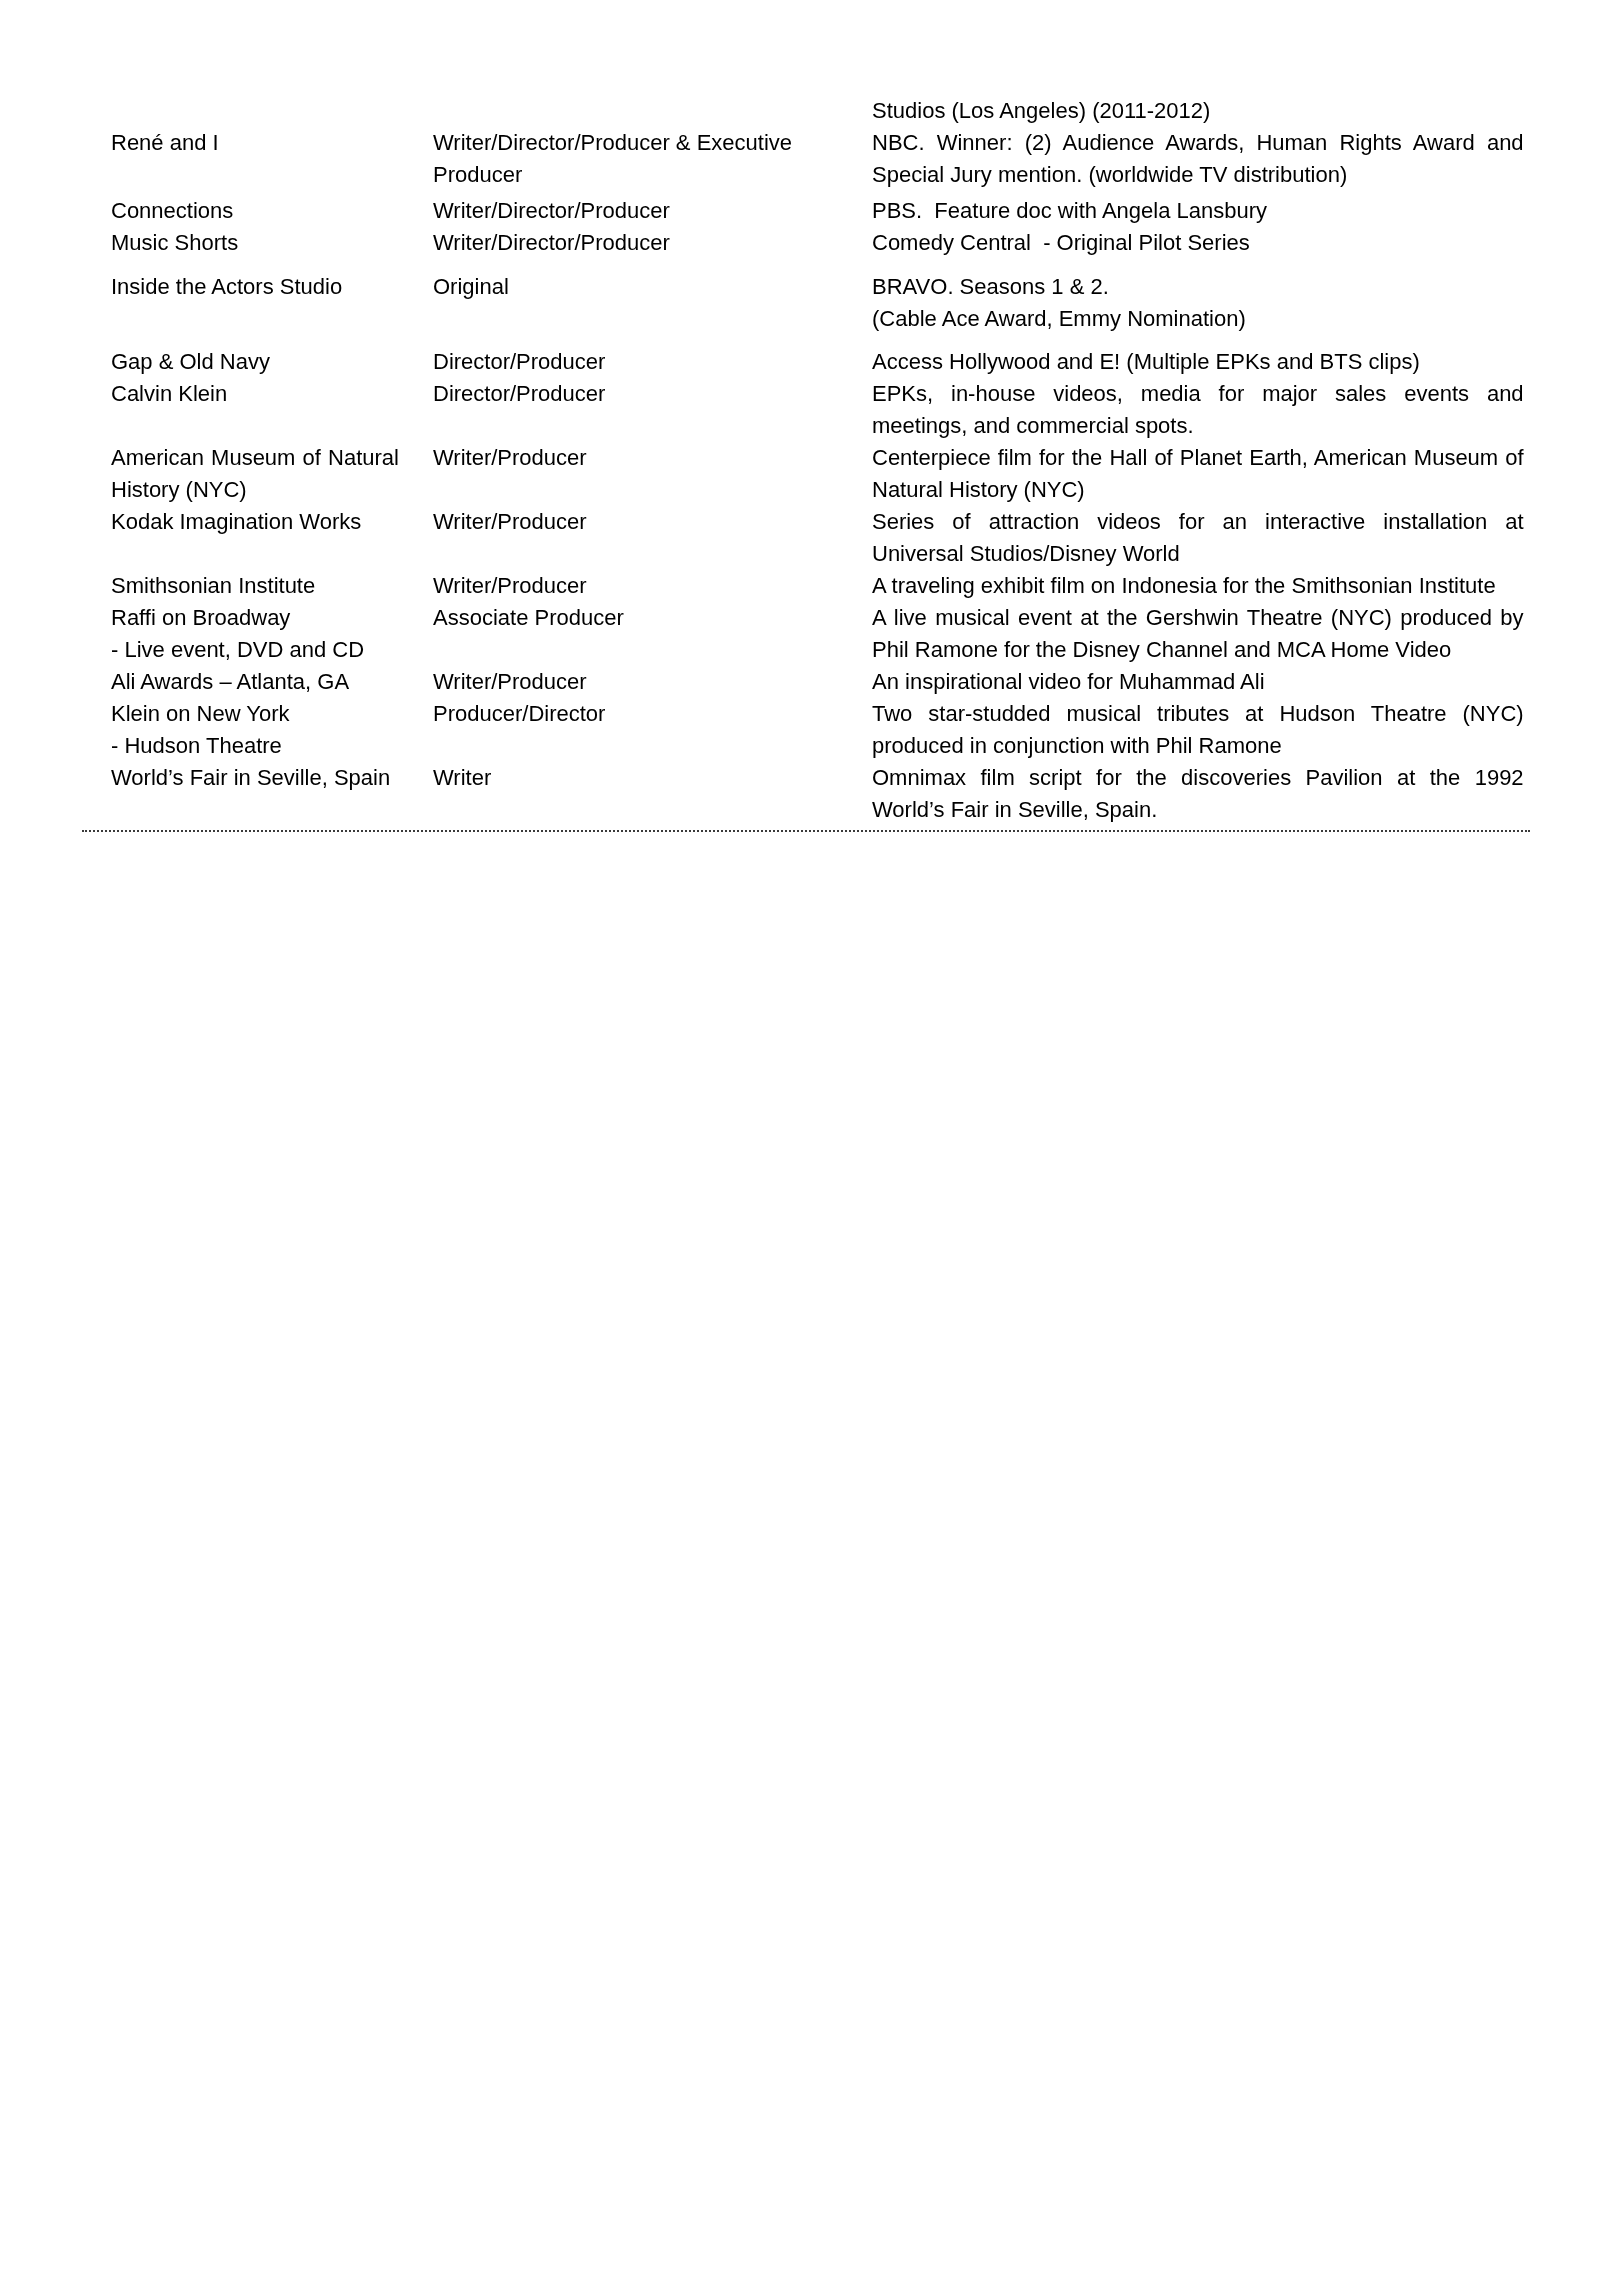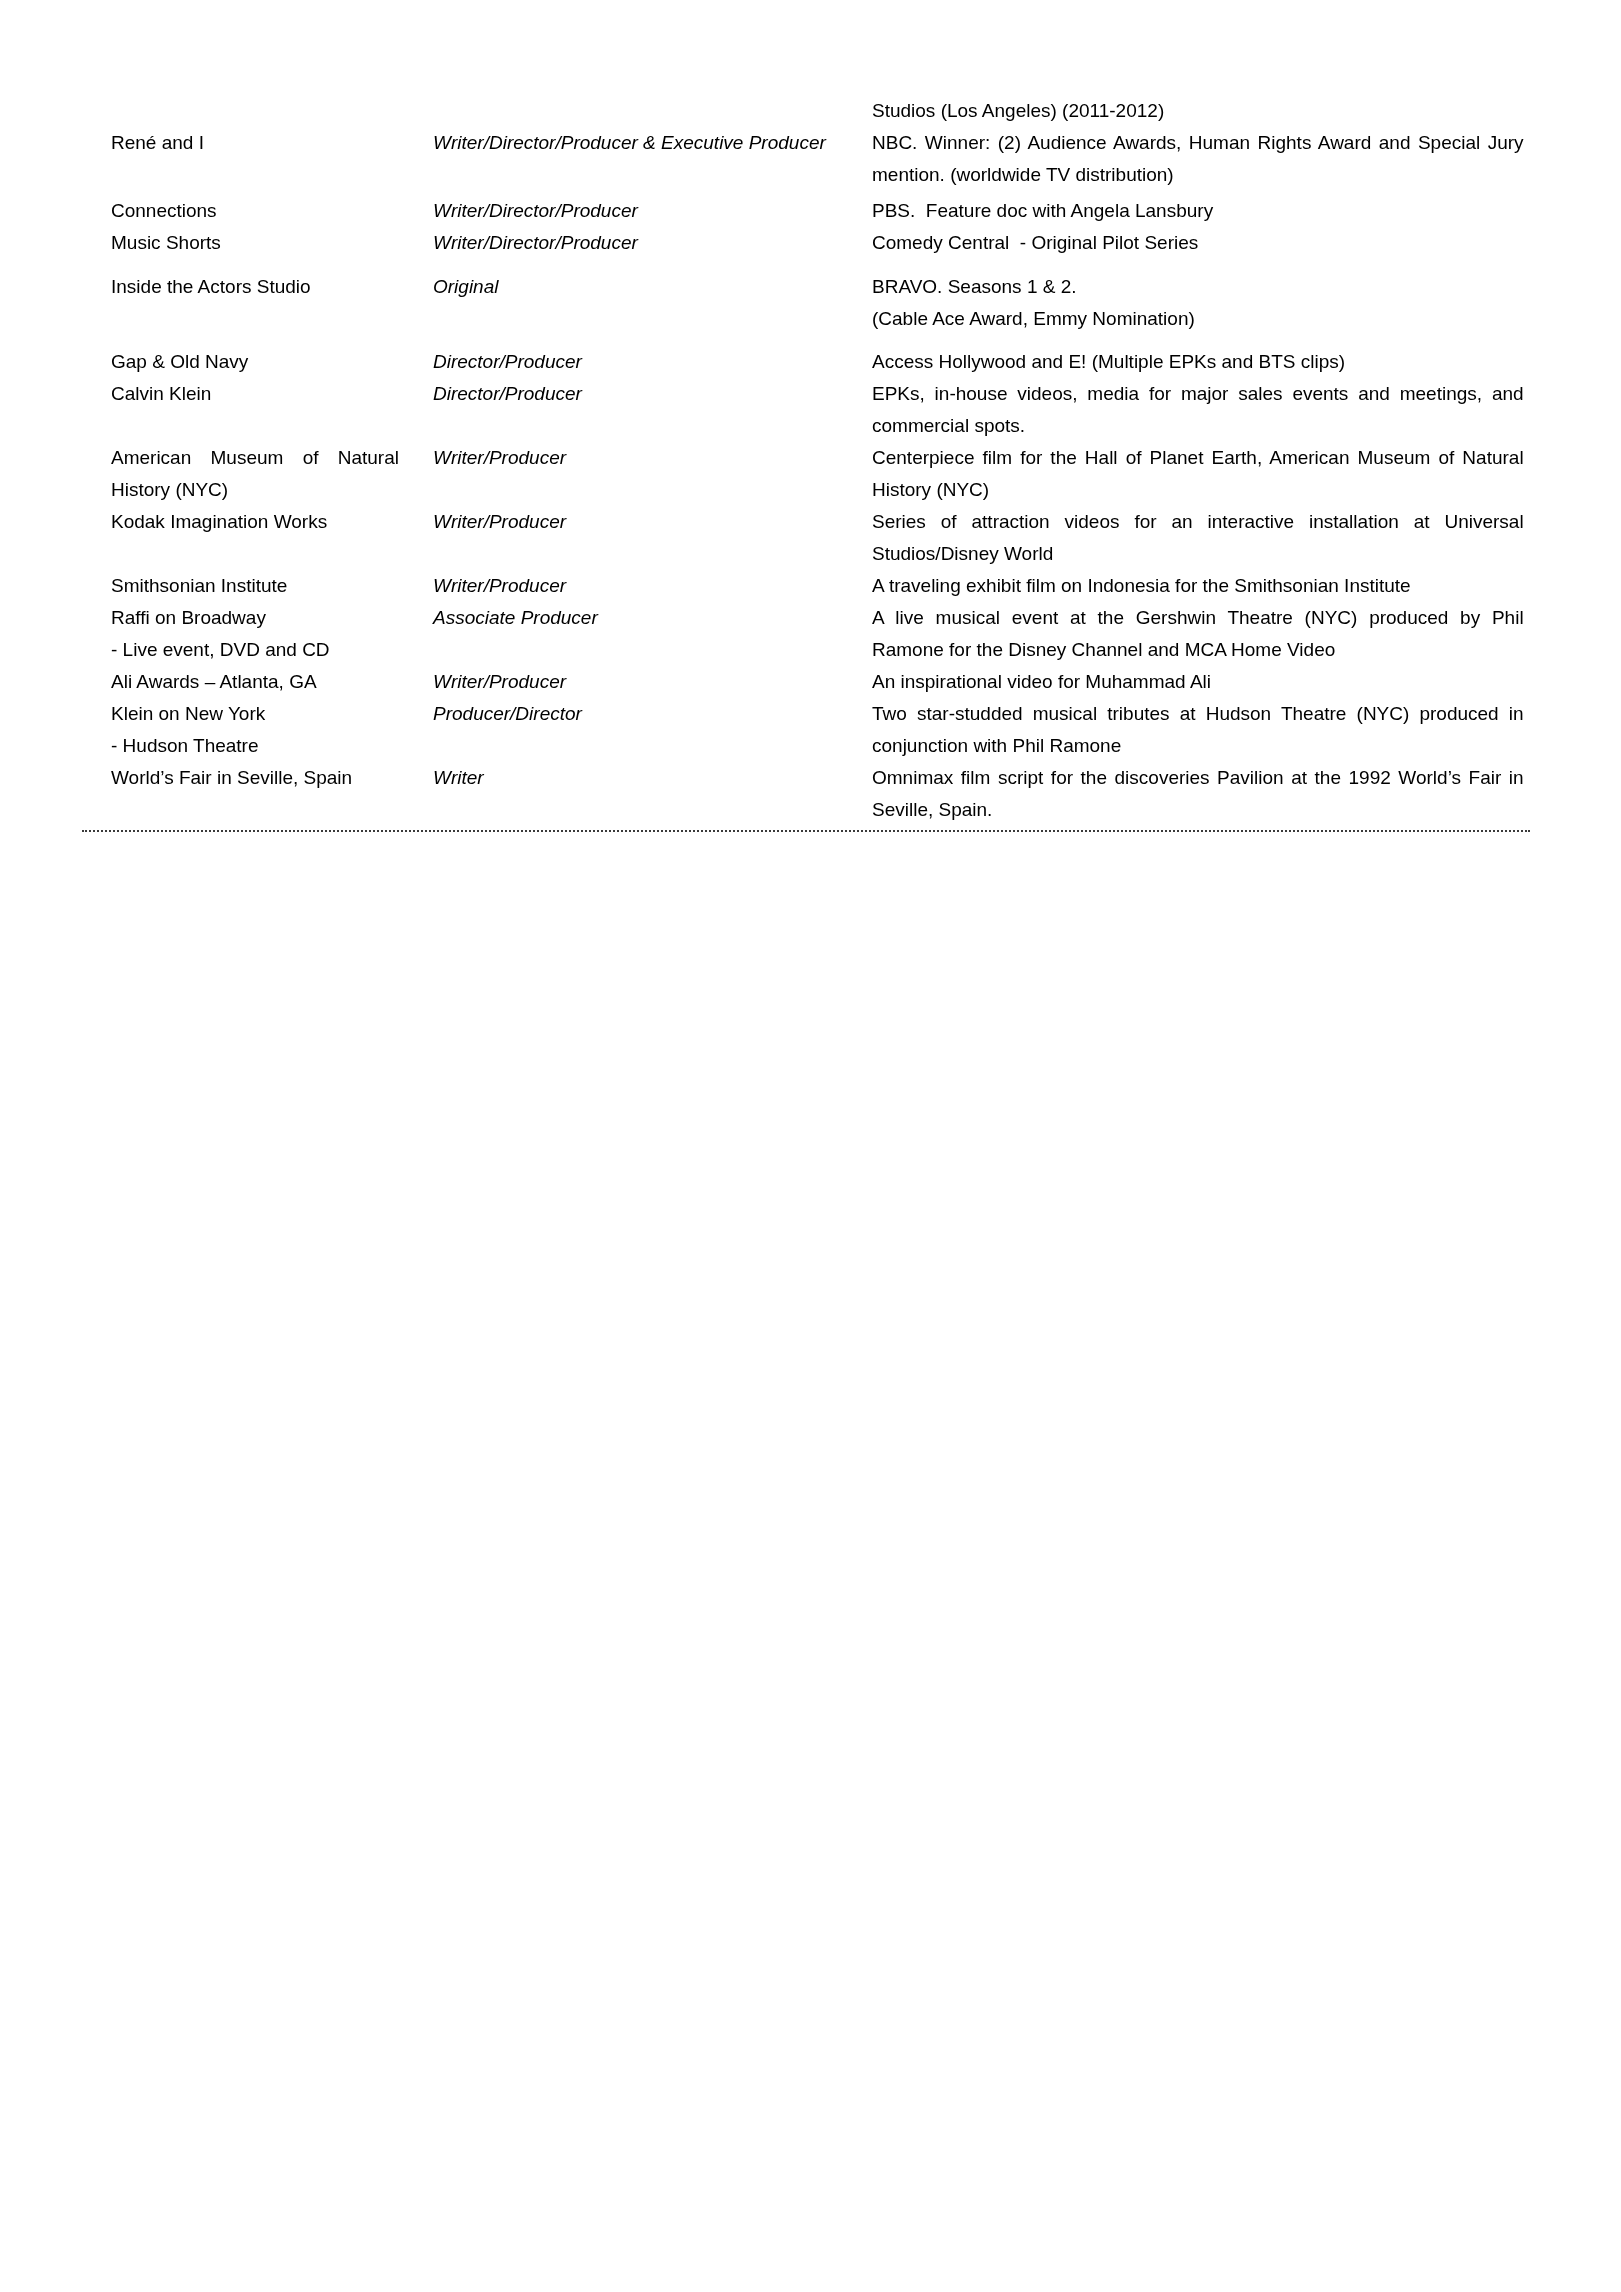--- a/index.html
+++ b/index.html
@@ -26,33 +26,32 @@
     border-collapse: collapse;
     table-layout: fixed;
     width: 1415px;
   }
   col.w1 { width: 322px; }
   col.w2 { width: 439px; }
   col.w3 { width: 654px; }
   td {
     vertical-align: top;
     padding: 0;
-    font-size: 19px;
+    font-size: 22px;
     line-height: 32px;
     color: #000000;
   }
   td.c1 {
     padding-right: 34px;
     text-align: justify;
     white-space: pre-line;
   }
   td.c2 {
     padding-right: 27.4px;
     white-space: pre-line;
-    font-style: italic;
   }
   td.c3 {
     padding-right: 2.4px;
     text-align: justify;
     white-space: pre-line;
   }
   tr.gap td { padding-top: 11.8px; }
   tr.gap-sm td { padding-top: 3.9px; margin-left: 30px; }
   .divider {
     margin-left: -29px;

